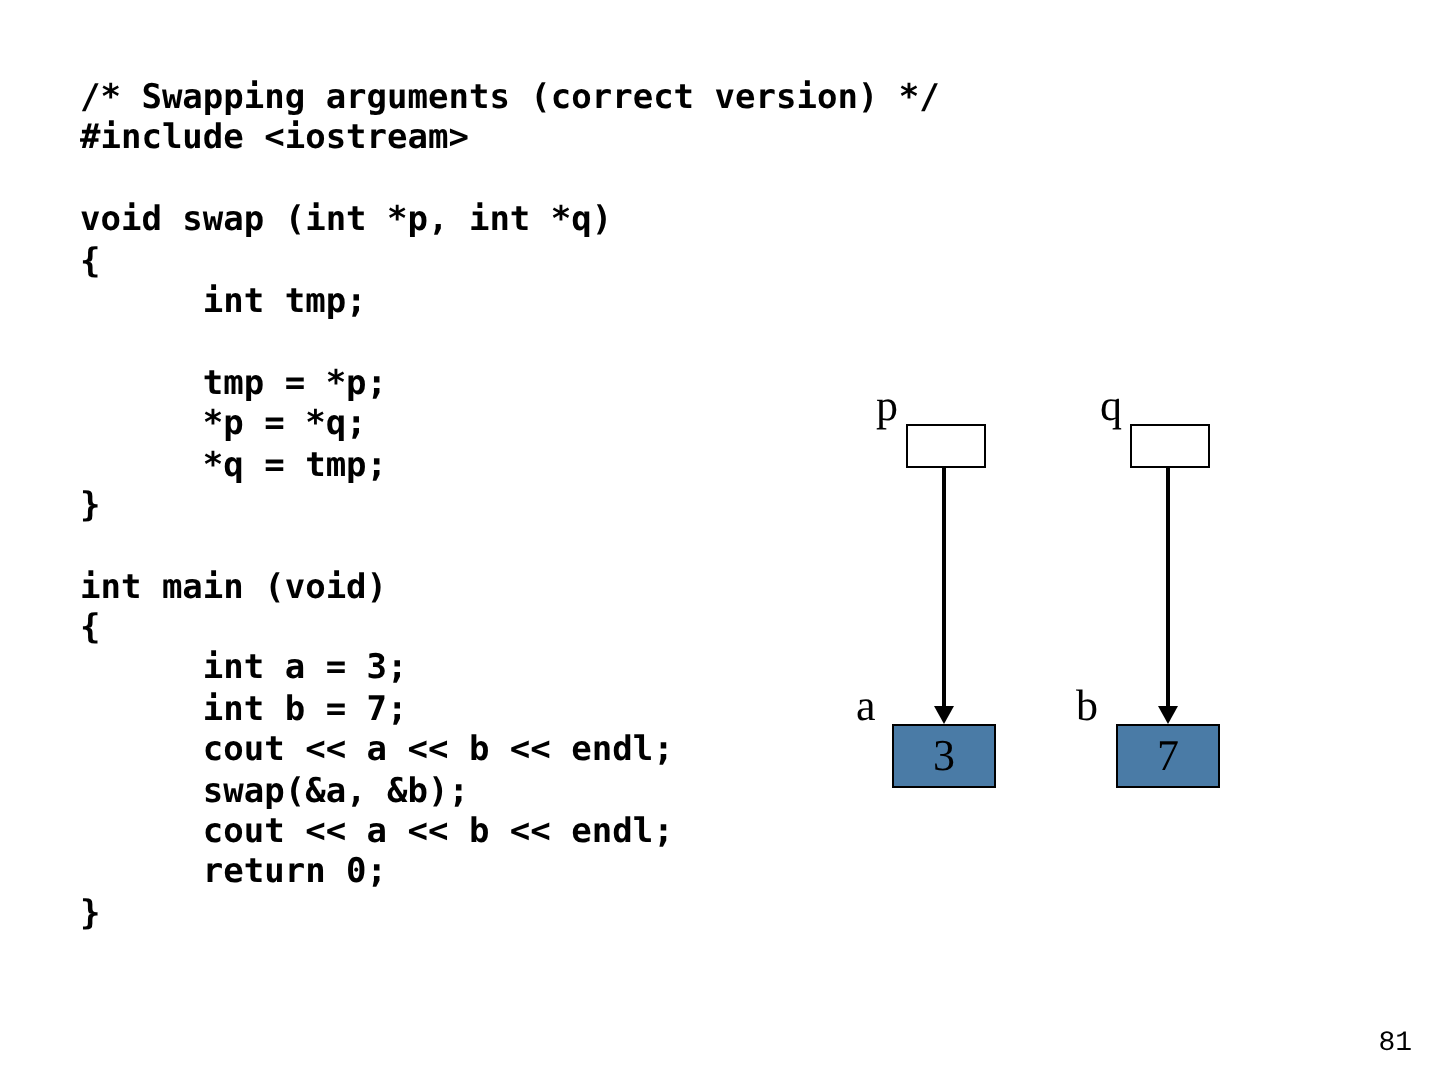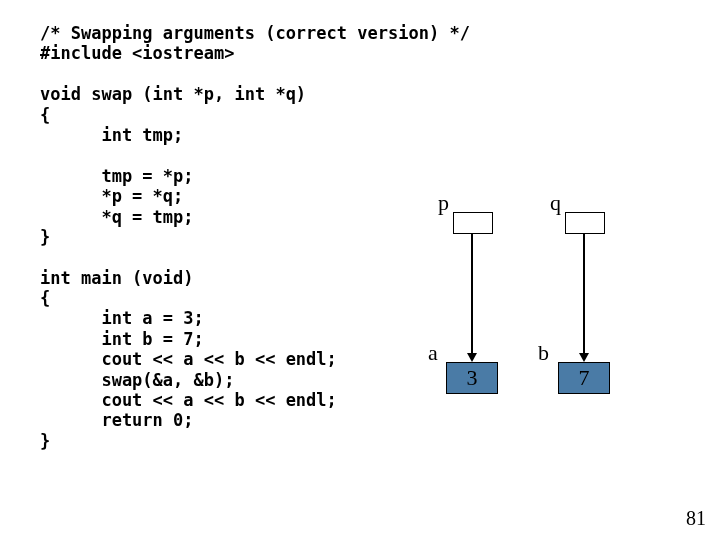--- a/index.html
+++ b/index.html
@@ -11,21 +11,21 @@
     font-weight: bold;
     font-size: 17px;
     color: #000;
     position: relative;
     background: #fff;
     overflow: hidden;
   }
   .code-block {
     position: absolute;
     left: 40px;
-    top: 6px;
+    top: 22px;
     white-space: pre;
     line-height: 1.2;
   }
   .diagram {
     position: absolute;
     left: 420px;
     top: 190px;
     width: 280px;
     font-family: "Times New Roman", serif;
     font-weight: normal;
@@ -66,23 +66,23 @@
     background: #4a7ba6;
     color: #000;
     text-align: center;
     line-height: 30px;
     font-size: 22px;
   }
   .page-num {
     position: absolute;
     right: 14px;
     bottom: 10px;
-    font-family: Liberation Serif, serif;
+    font-family: Liberation Mono, monospace;
     font-weight: normal;
-    font-size: 20px;
+    font-size: 14px;
     color: #000;
     margin-top: 36px;
   }
 </style>
 </head>
 <body>
 
 <pre class="code-block">/* Swapping arguments (correct version) */
 #include &lt;iostream&gt;
 

